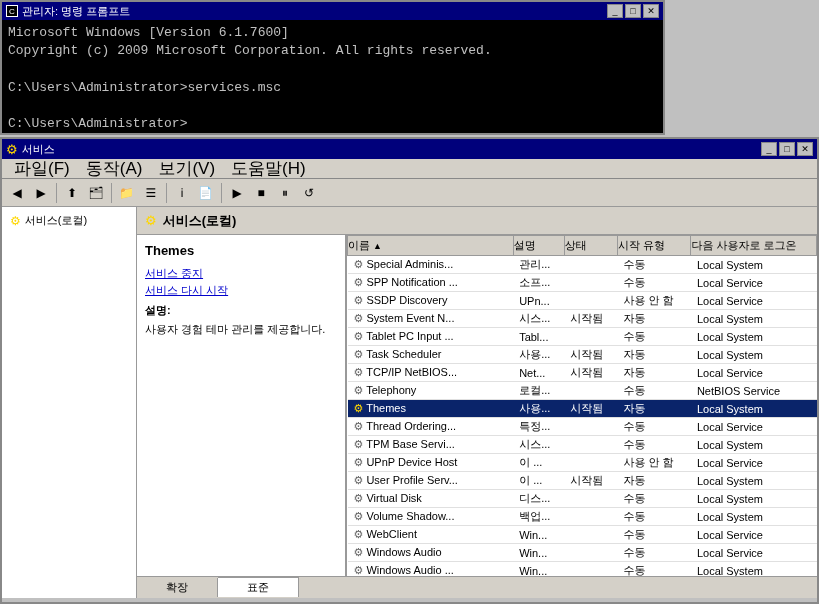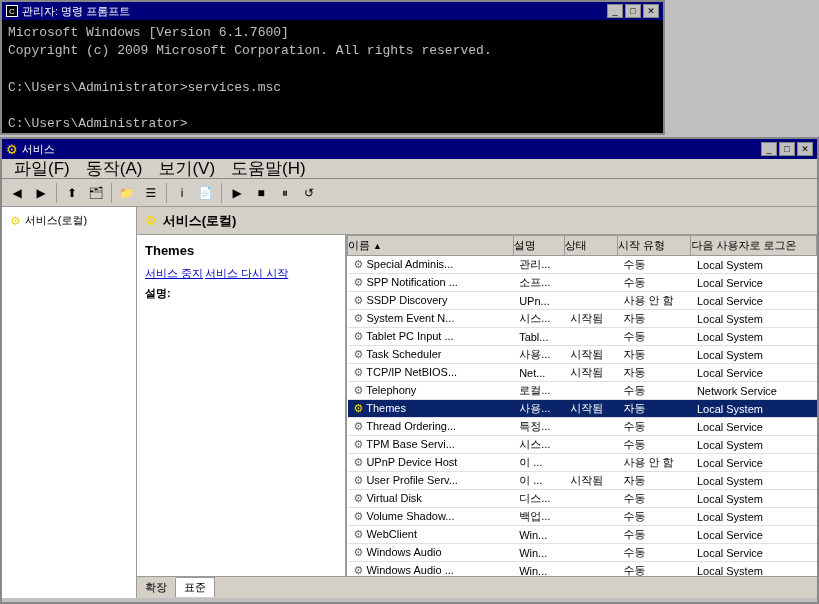--- a/index.html
+++ b/index.html
@@ -151,21 +151,21 @@
       padding: 8px;
       display: flex;
       flex-direction: column;
       gap: 4px;
     }
     .desc-service-name {
       font-size: 13px;
       font-weight: bold;
       margin-bottom: 4px;
     }
-    .desc-links { display: flex; flex-direction: row; gap: 2px; }
+    .desc-links { display: flex; flex-direction: column; gap: 2px; }
     .desc-link { color: #0000cc; text-decoration: underline; cursor: pointer; font-size: 11px; }
     .desc-label { font-size: 11px; font-weight: bold; margin-top: 1px; }
     .desc-text { font-size: 11px; line-height: 1.4; }
 
     
     .table-area {
       flex: 1;
       overflow: hidden;
       position: relative;
     }
@@ -212,21 +212,21 @@
 
     
     .statusbar {
       background: #d4d0c8;
       border-top: 1px solid #999;
       height: 22px;
       display: flex;
       align-items: center;
     }
     .statusbar-tab {
-      padding: 2px 8px;
+      padding: 2px 29px;
       border-right: 1px solid #999;
       font-size: 11px;
       cursor: pointer;
     }
     .statusbar-tab.active {
       background: #fff;
       border-top: 1px solid #999;
       margin-top: -1px;
     }
 
@@ -315,20 +315,21 @@
 
       <div class="split-content">
 
         <div class="desc-panel">
           <div class="desc-service-name">Themes</div>
           <div class="desc-links">
             <span class="desc-link">서비스 중지</span>
             <span class="desc-link">서비스 다시 시작</span>
           </div>
           <div class="desc-label">설명:</div>
+          <div class="desc-text">사용자 경험 테마 관리를 제공합니다.</div>
         </div>
 
         <div class="table-area">
           <div class="scroll-container">
             <table class="services-table">
               <thead>
                 <tr>
                   <th>이름 <span class="sort-arrow">▲</span></th>
                   <th>설명</th>
                   <th>상태</th>
@@ -384,21 +385,21 @@
                     <td>Net...</td>
                     <td>시작됨</td>
                     <td>자동</td>
                     <td>Local Service</td>
                   </tr>
                   <tr>
                     <td><span class="row-icon">⚙ </span>Telephony</td>
                     <td>로컬...</td>
                     <td></td>
                     <td>수동</td>
-                    <td>Network Service</td>
+                    <td>NetBIOS Service</td>
                   </tr>
                   <tr class="selected">
                     <td><span class="row-icon">⚙ </span>Themes</td>
                     <td>사용...</td>
                     <td>시작됨</td>
                     <td>자동</td>
                     <td>Local System</td>
                   </tr>
                   <tr>
                     <td><span class="row-icon">⚙ </span>Thread Ordering...</td>

